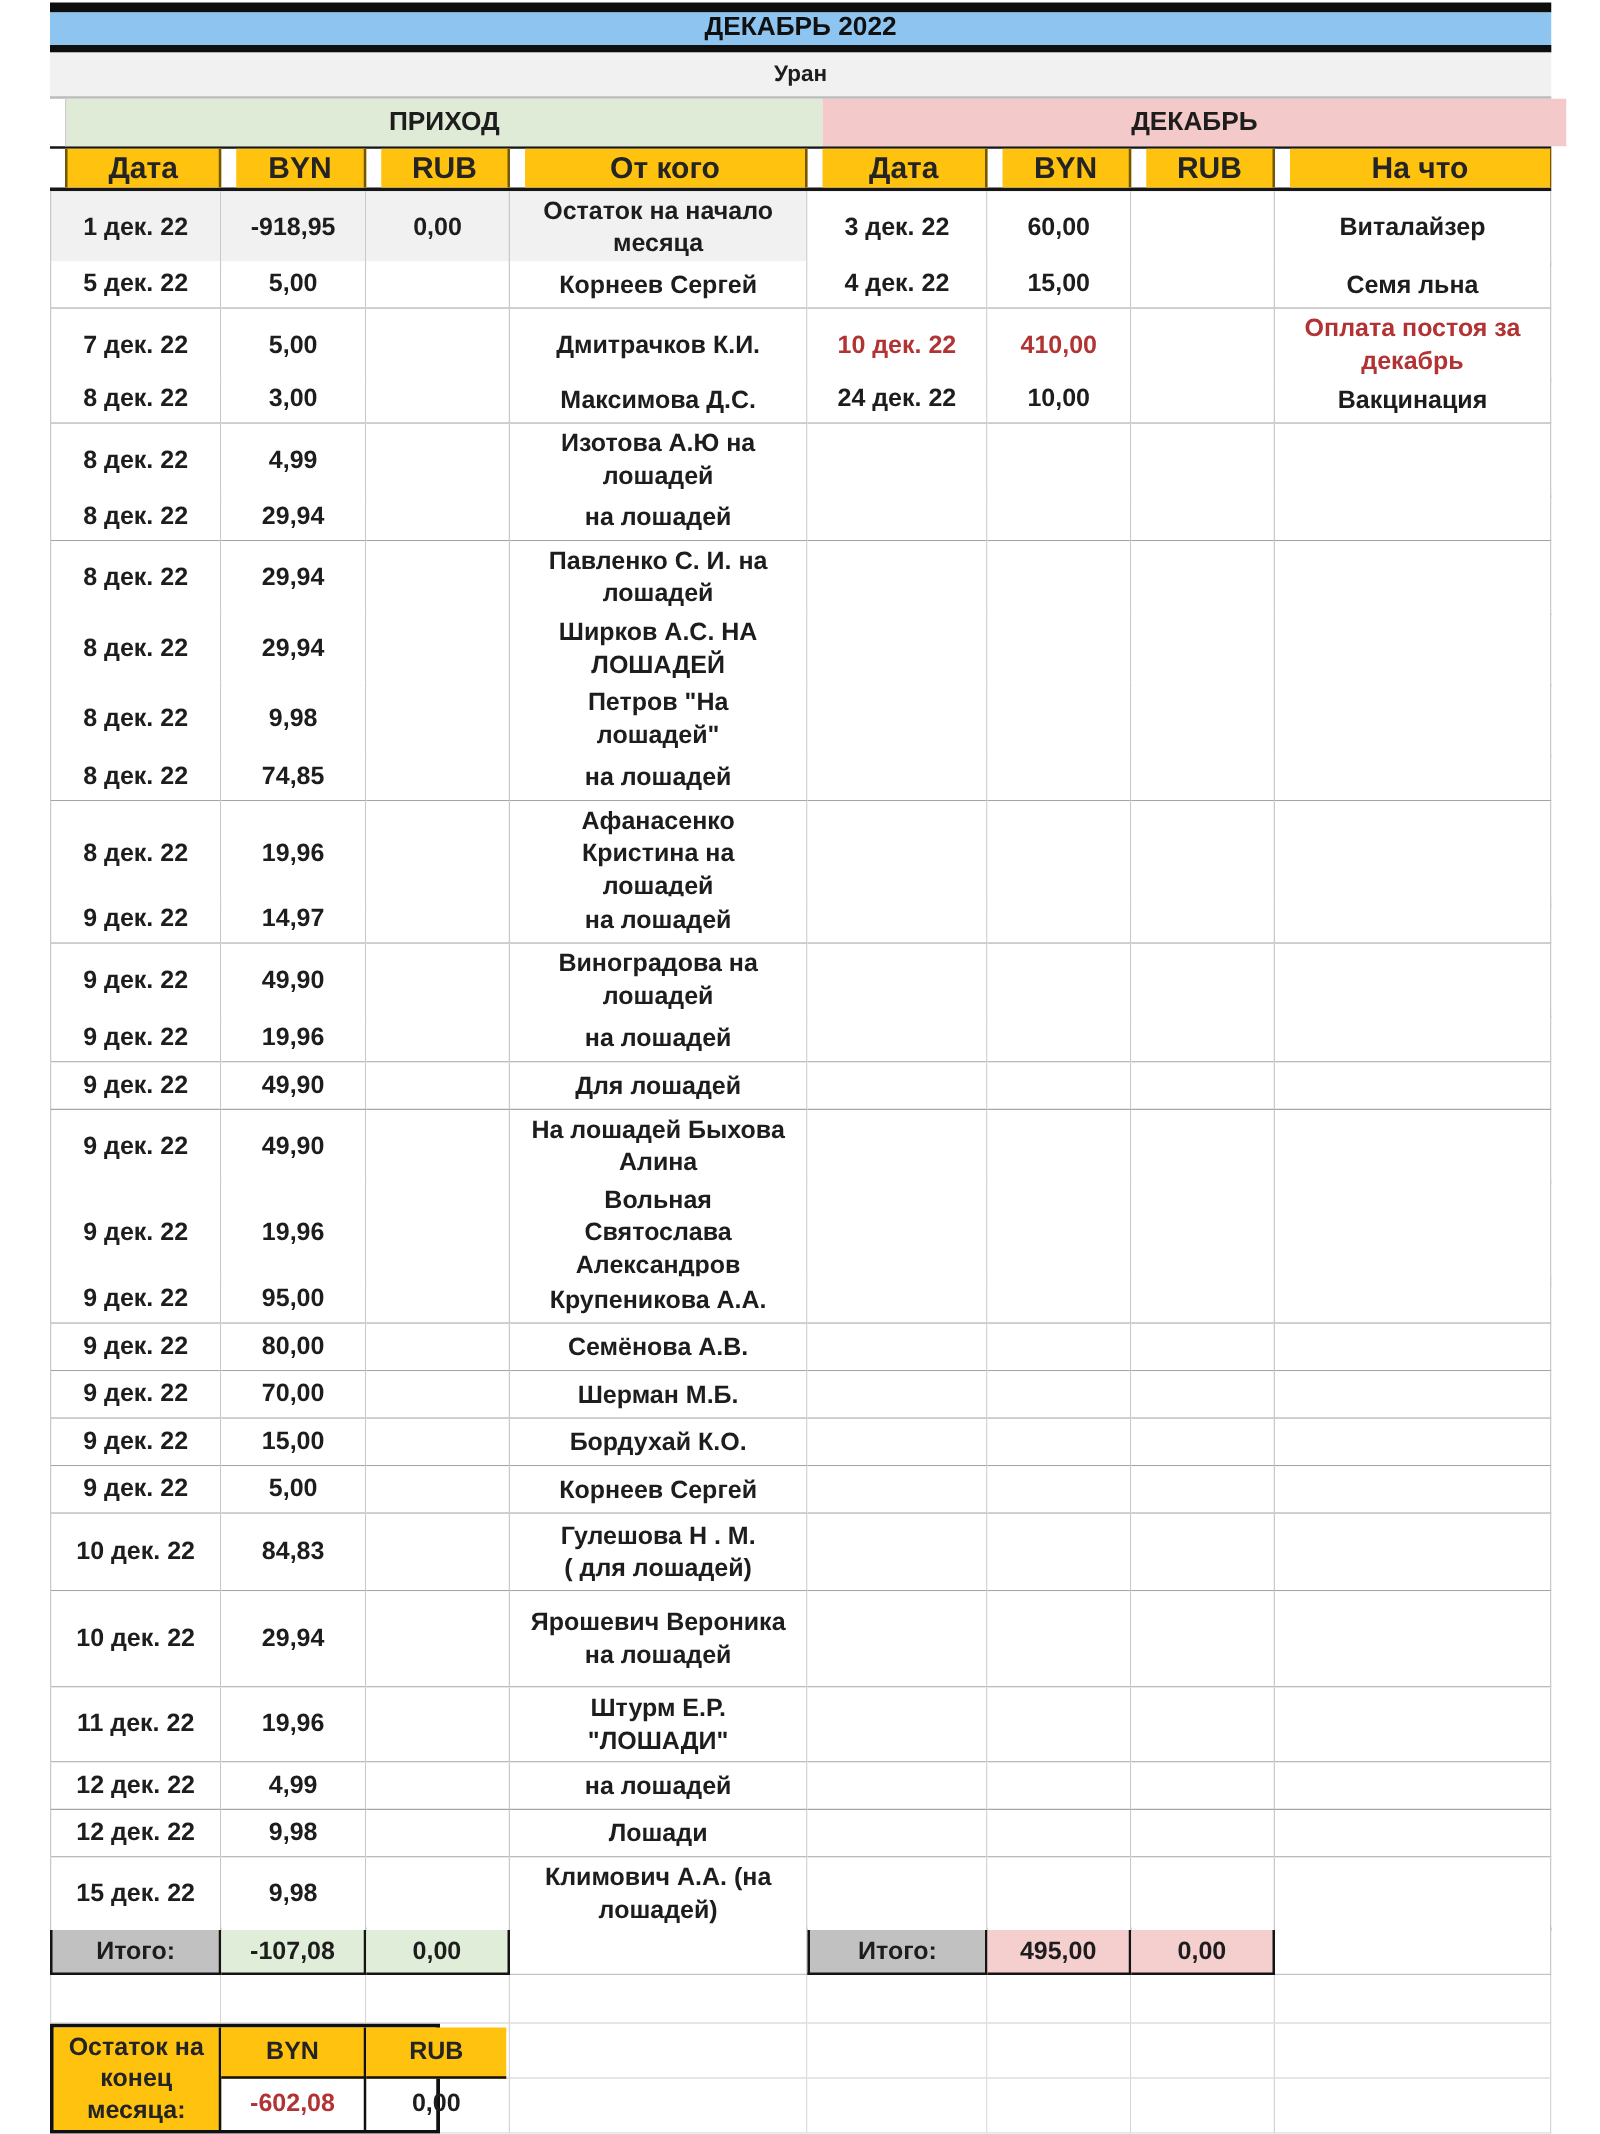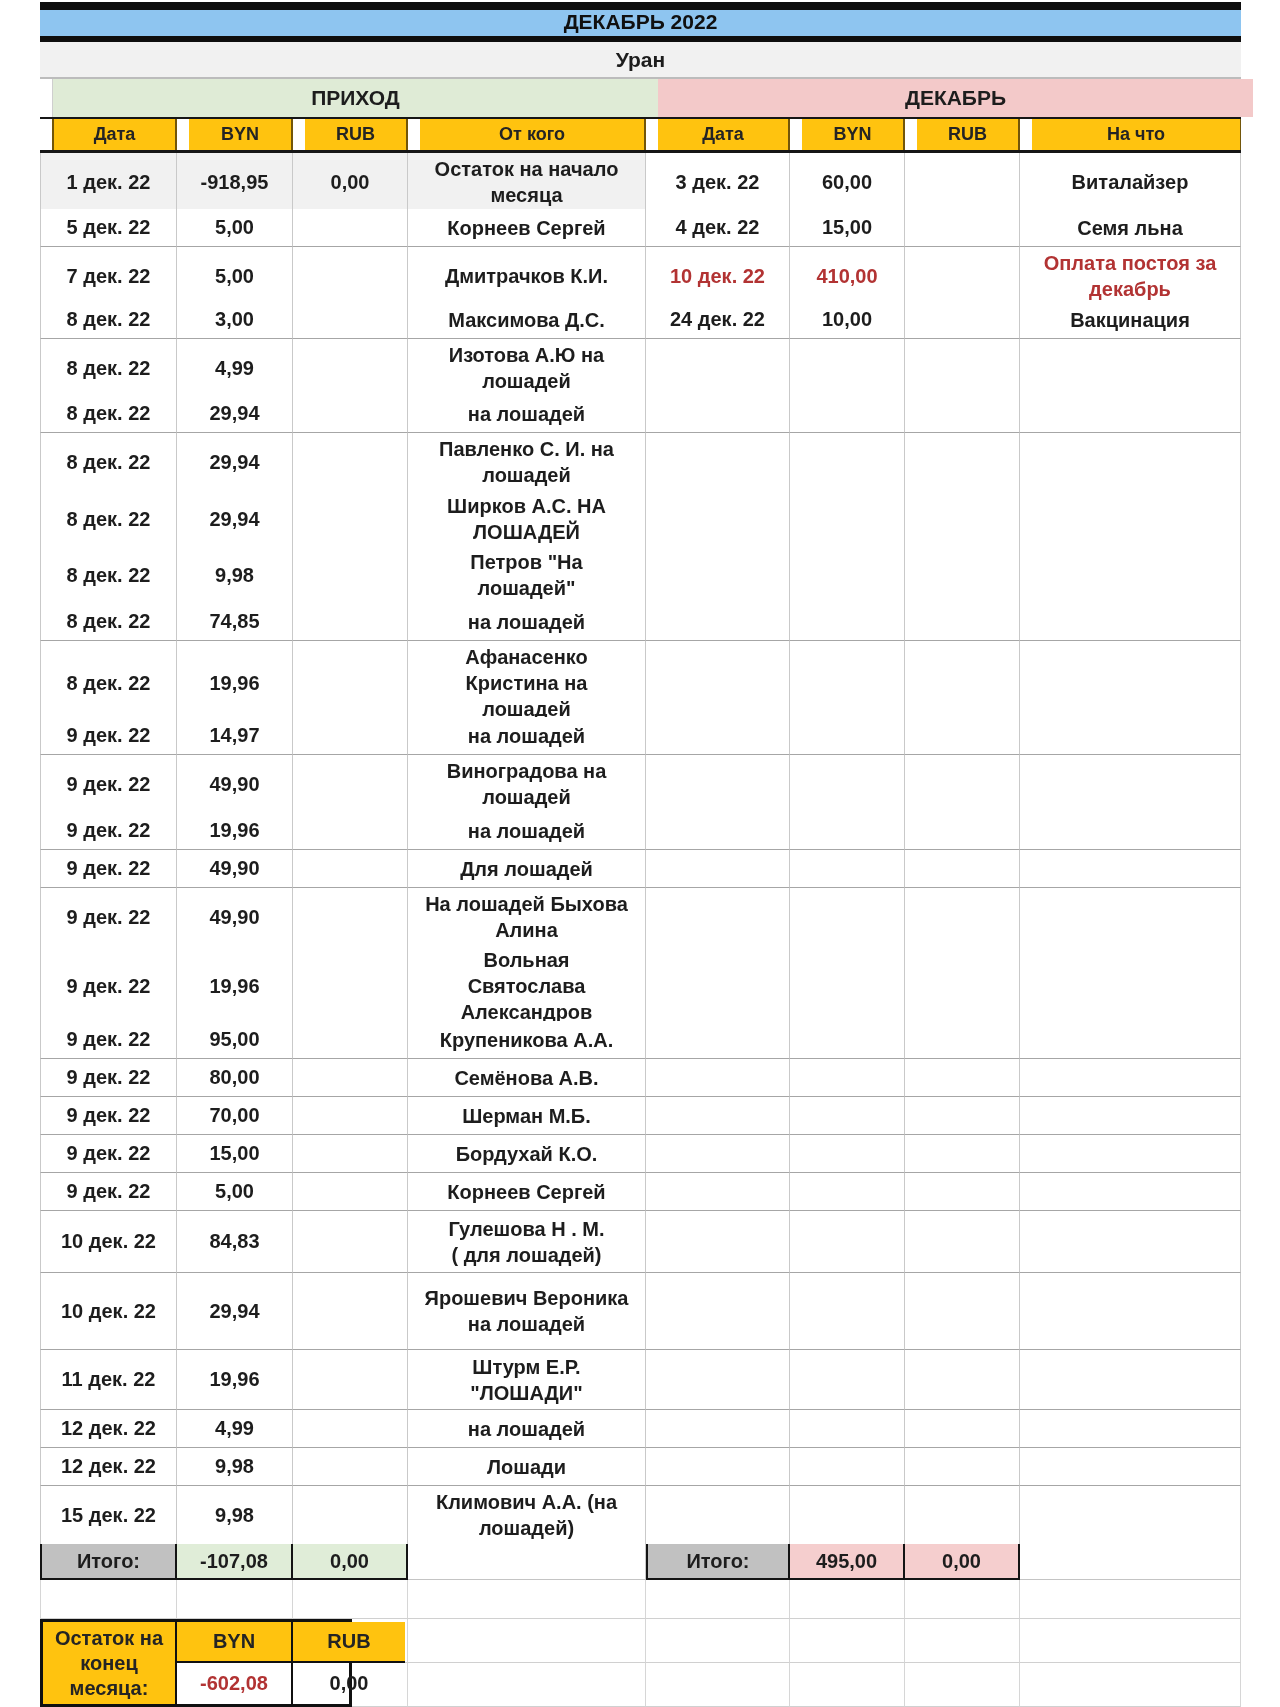--- a/index.html
+++ b/index.html
@@ -13,30 +13,30 @@
   .grid8 { display:grid; grid-template-columns:137px 116px 115px 238px 144px 115px 115px 221px; }
   .grid2 { display:grid; grid-template-columns:606px 595px;padding-left:12px; }
 
   .black-bar { height:8px; background:#0e0e0e; }
   .title-row {
     height:32px; background:#8ec5f0; border-bottom:6px solid #0e0e0e;
     display:flex; align-items:flex-start; justify-content:center; font-size:21px; color:#101010;
   }
   .uran-row {
     height:37px; background:#f1f1f1; border-bottom:2px solid #bcbcbc;
-    display:flex; align-items:center; justify-content:center; font-size:21px;
+    display:flex; align-items:center; justify-content:center; font-size:18px;
   }
   .section-row { height:38px; }
   .sec { display:flex; align-items:center; justify-content:center; font-size:21px; }
   .sec-income { background:#dfebd6; border-left:1px solid #cfcfcf; }
   .sec-expense { background:#f3c9c9; }
 
   .header-row { height:36px; border-top:2px solid #161616; border-bottom:3px solid #161616; }
   .header-row .hc {
-    background:#ffc30f; color:#242424; font-size:18px;
+    background:#ffc30f; color:#242424; font-size:24px;
     display:flex; align-items:center; justify-content:center;
     border-right:2px solid #72560a;
     margin-left:12px;
   }
   .header-row .hc:first-child { border-left:2px solid #72560a; }
   .header-row .hc:last-child  { border-right:1px solid #72560a; }
 
   .row > div {
     background:#ffffff; font-size:20px; white-space:pre-line;
     display:flex; align-items:center; justify-content:center; text-align:center;

